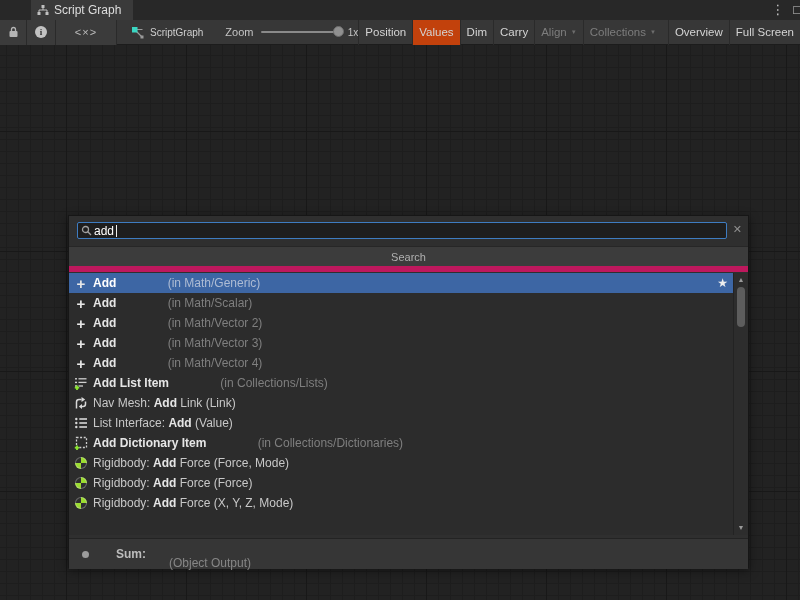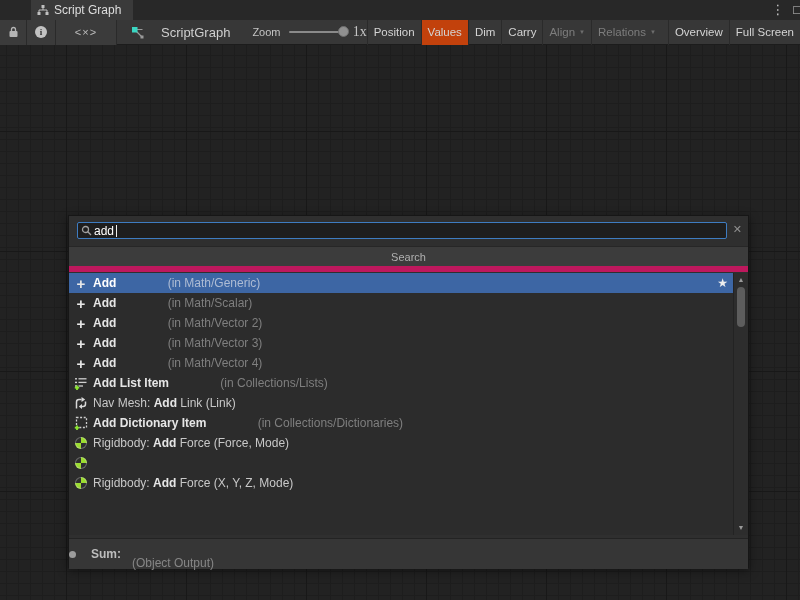--- a/index.html
+++ b/index.html
@@ -30,26 +30,26 @@
   #toolbar{position:absolute;left:0;top:20px;width:800px;height:25px;background:#373737;
            border-bottom:1px solid #1c1c1c;display:flex;align-items:center;font-size:11.5px;
            color:#cfcfcf;box-sizing:border-box;}
   .tool-seg{height:25px;display:flex;align-items:center;justify-content:center;
             background:#3b3b3b;border-right:1px solid #2a2a2a;box-sizing:border-box;}
   .tool-seg.w1{width:27px;}.tool-seg.w2{width:29px;}.tool-seg.w3{width:61px;}
   .info-dot{width:12px;height:12px;border-radius:50%;background:#c2c2c2;color:#303030;
             font-size:9px;font-weight:bold;display:flex;align-items:center;justify-content:center;
             font-family:"Liberation Serif",serif;}
   .code-glyph{color:#bdbdbd;font-size:11px;letter-spacing:1px;}
-  #breadcrumb{display:flex;align-items:center;gap:17px;margin-left:14px;font-size:13px;color:#cfcfcf;}
+  #breadcrumb{display:flex;align-items:center;gap:6px;margin-left:14px;font-size:10px;color:#cfcfcf;}
   #zoom-label{margin-left:22px;font-size:11px;color:#c4c4c4;}
   #zoom-track{position:relative;width:80px;height:2px;background:#8a8a8a;margin:0 7px 0 8px;border-radius:1px;}
   #zoom-handle{position:absolute;right:-3px;top:-5px;width:11px;height:11px;border-radius:50%;
                background:#909090;border:1px solid #6d6d6d;box-sizing:border-box;}
-  #zoom-value{font-size:14px;color:#c4c4c4;font-family:Liberation Serif, serif;}
+  #zoom-value{font-size:10px;color:#c4c4c4;}
   #tb-buttons{margin-left:auto;display:flex;height:25px;align-items:stretch;}
   .tbtn{display:flex;align-items:center;padding:0 6px;border-left:1px solid #2a2a2a;
         gap:4px;white-space:nowrap;color:#d4d4d4;}
   .tbtn.active{background:#c2410c;}
   .tbtn.disabled{color:#7d7d7d;}
   .tbtn.gap{margin-left:6px;}
   .tbtn .dd{font-size:6px;color:#8a8a8a;}
   .tbtn.disabled .dd{color:#6d6d6d;}
 
   
@@ -81,21 +81,21 @@
          background:conic-gradient(#9bdc30 0 25%,#2e2e2e 0 50%,#9bdc30 0 75%,#2e2e2e 0);
          box-shadow:inset 0 0 0 1px rgba(220,220,220,.35);}
   
   #sbar{width:15px;background:#2d2d2d;border-left:1px solid #232323;position:relative;flex:none;box-sizing:border-box;}
   .sarrow{position:absolute;left:0;width:14px;text-align:center;font-size:7px;color:#9a9a9a;line-height:10px;}
   #sarrow-up{top:2px;} #sarrow-down{bottom:2px;}
   #sthumb{position:absolute;left:3px;top:14px;width:8px;height:40px;border-radius:4px;background:#5d5d5d;}
   
   #finder-footer{position:absolute;left:0;right:0;top:322px;height:31px;background:#363636;
                  border-top:1px solid #232323;box-sizing:border-box;display:flex;align-items:center;
-                 gap:15px;font-size:12px;}
+                 padding-left:13px;gap:27px;font-size:12px;}
   .sum-dot{width:7px;height:7px;border-radius:50%;background:#9c9c9c;flex:none;}
   #finder-footer .bold{font-weight:bold;color:#bdbdbd;}
   #finder-footer .dim{color:#868686;margin-left:-4px;margin-top:18px;}
   svg{display:block;}
 </style>
 </head>
 <body>
 
 <div id="stage">
 
@@ -168,21 +168,21 @@
           <span>Dim</span>
         </div>
         <div class="tbtn">
           <span>Carry</span>
         </div>
         <div class="tbtn disabled">
           <span>Align</span>
           <span class="dd">▼</span>
         </div>
         <div class="tbtn disabled">
-          <span>Relations</span>
+          <span>Collections</span>
           <span class="dd">▼</span>
         </div>
         <div class="tbtn gap">
           <span>Overview</span>
         </div>
         <div class="tbtn">
           <span>Full Screen</span>
         </div>
       </div>
   </div>
@@ -267,39 +267,57 @@
                 <path d="M7.5 1 L11.2 3.5 L7.5 6 Z" fill="#d8d8d8"></path>
                 <path d="M11.5 5.5 V8 Q11.5 10.5 9 10.5 H7.8" fill="none" stroke="#d8d8d8" stroke-width="1.5"></path>
                 <path d="M8 8 L4.8 10.5 L8 13 Z" fill="#d8d8d8"></path>
               </svg>
             </span>
             <span class="rtext"><span class="plain">Nav Mesh: </span><span class="bold">Add</span><span class="plain"> Link (Link)</span></span>
           </div>
           <div class="row">
             <span class="ricon">
               <svg width="14" height="14" viewBox="0 0 14 14">
+                <g fill="#d8d8d8">
+                  <circle cx="2.3" cy="3" r="1.2"></circle>
+                  <circle cx="2.3" cy="7" r="1.2"></circle>
+                  <circle cx="2.3" cy="11" r="1.2"></circle>
+                </g>
+                <g stroke="#d8d8d8" stroke-width="1.6">
+                  <line x1="5.3" y1="3" x2="13" y2="3"></line>
+                  <line x1="5.3" y1="7" x2="13" y2="7"></line>
+                  <line x1="5.3" y1="11" x2="13" y2="11"></line>
+                </g>
+              </svg>
+            </span>
+            <span class="rtext"><span class="plain">List Interface: </span><span class="bold">Add</span><span class="plain"> (Value)</span></span>
+          </div>
+          <div class="row">
+            <span class="ricon">
+              <svg width="14" height="14" viewBox="0 0 14 14">
                 <rect x="2.5" y="1.5" width="10" height="10" fill="none" stroke="#cfcfcf" stroke-width="1.3" stroke-dasharray="2 1.6"></rect>
                 <g stroke="#8ae62e" stroke-width="1.8">
                   <line x1="3" y1="9.5" x2="3" y2="14"></line>
                   <line x1="0.8" y1="11.7" x2="5.2" y2="11.7"></line>
                 </g>
               </svg>
             </span>
             <span class="rtext"><span class="bold">Add Dictionary Item</span><span class="cat"> (in Collections/Dictionaries)</span></span>
           </div>
           <div class="row">
             <span class="ricon">
               <span class="ic-rb"></span>
             </span>
             <span class="rtext"><span class="plain">Rigidbody: </span><span class="bold">Add</span><span class="plain"> Force (Force, Mode)</span></span>
           </div>
           <div class="row">
             <span class="ricon">
               <span class="ic-rb"></span>
             </span>
+            <span class="rtext"><span class="plain">Rigidbody: </span><span class="bold">Add</span><span class="plain"> Force (Force)</span></span>
           </div>
           <div class="row">
             <span class="ricon">
               <span class="ic-rb"></span>
             </span>
             <span class="rtext"><span class="plain">Rigidbody: </span><span class="bold">Add</span><span class="plain"> Force (X, Y, Z, Mode)</span></span>
           </div>
         </div>
       <div id="sbar">
         <div class="sarrow" id="sarrow-up">▲</div>

